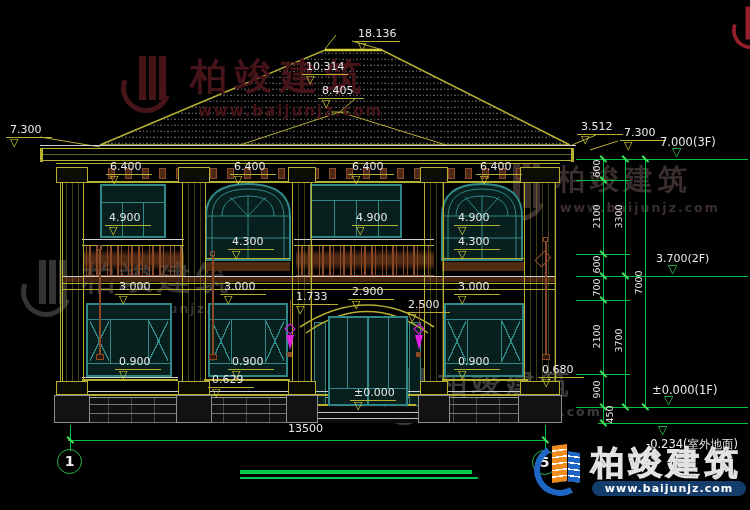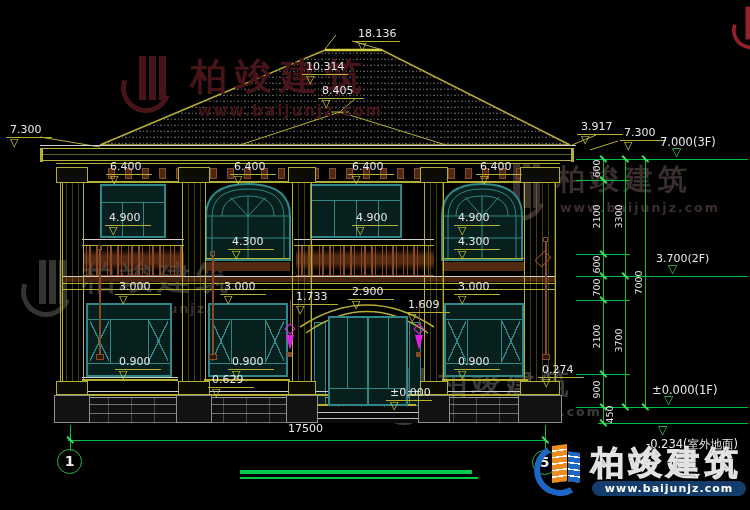--- a/index.html
+++ b/index.html
@@ -134,21 +134,21 @@
   </div>
 
 
   <div class="bub" style="left:57px;top:449px">
     <span>1</span>
   </div>
   <div class="bub" style="left:532px;top:450px">
     <span>5</span>
   </div>
 
-  <div class="dimtxt" style="left:288px;top:422px">17500</div>
+  <div class="dimtxt" style="left:288px;top:422px">13500</div>
 <div style="position: absolute; left: 576px; top: 159px; width: 172px; height: 1px; background: rgb(0, 192, 64); z-index: 10;"></div>
     <div style="position: absolute; left: 576px; top: 180px; width: 54px; height: 1px; background: rgb(0, 192, 64); z-index: 10;"></div>
     <div style="position: absolute; left: 576px; top: 254px; width: 54px; height: 1px; background: rgb(0, 192, 64); z-index: 10;"></div>
     <div style="position: absolute; left: 576px; top: 276px; width: 172px; height: 1px; background: rgb(0, 192, 64); z-index: 10;"></div>
     <div style="position: absolute; left: 576px; top: 300px; width: 54px; height: 1px; background: rgb(0, 192, 64); z-index: 10;"></div>
     <div style="position: absolute; left: 576px; top: 374px; width: 54px; height: 1px; background: rgb(0, 192, 64); z-index: 10;"></div>
     <div style="position: absolute; left: 576px; top: 407px; width: 172px; height: 1px; background: rgb(0, 192, 64); z-index: 10;"></div>
     <div style="position: absolute; left: 598px; top: 423px; width: 150px; height: 1px; background: rgb(0, 192, 64); z-index: 10;"></div>
     <div style="position: absolute; left: 603px; top: 159px; width: 1px; height: 265px; background: rgb(0, 192, 64); z-index: 10;"></div>
     <div style="position: absolute; left: 625px; top: 159px; width: 1px; height: 249px; background: rgb(0, 192, 64); z-index: 10;"></div>
@@ -330,21 +330,21 @@
       <span class="n">8.405</span>
       <span class="u"></span>
       <span class="tri">▽</span>
     </div>
     <div class="lvl" style="left: 6px; top: 124px;">
       <span class="n">7.300</span>
       <span class="u"></span>
       <span class="tri">▽</span>
     </div>
     <div class="lvl" style="left: 577px; top: 121px;">
-      <span class="n">3.917</span>
+      <span class="n">3.512</span>
       <span class="u"></span>
       <span class="tri">▽</span>
     </div>
     <div class="lvl" style="left: 620px; top: 127px;">
       <span class="n">7.300</span>
       <span class="u"></span>
       <span class="tri">▽</span>
     </div>
     <div class="lvl" style="left: 106px; top: 161px;">
       <span class="n">6.400</span>
@@ -410,21 +410,21 @@
       <span class="n">1.733</span>
       <span class="u"></span>
       <span class="tri">▽</span>
     </div>
     <div class="lvl" style="left: 348px; top: 286px;">
       <span class="n">2.900</span>
       <span class="u"></span>
       <span class="tri">▽</span>
     </div>
     <div class="lvl" style="left: 404px; top: 299px;">
-      <span class="n">1.609</span>
+      <span class="n">2.500</span>
       <span class="u"></span>
       <span class="tri">▽</span>
     </div>
     <div class="lvl" style="left: 115px; top: 356px;">
       <span class="n">0.900</span>
       <span class="u"></span>
       <span class="tri">▽</span>
     </div>
     <div class="lvl" style="left: 228px; top: 356px;">
       <span class="n">0.900</span>
@@ -435,25 +435,25 @@
       <span class="n">0.900</span>
       <span class="u"></span>
       <span class="tri">▽</span>
     </div>
     <div class="lvl" style="left: 208px; top: 374px;">
       <span class="n">0.629</span>
       <span class="u"></span>
       <span class="tri">▽</span>
     </div>
     <div class="lvl" style="left: 538px; top: 364px;">
-      <span class="n">0.274</span>
-      <span class="u"></span>
-      <span class="tri">▽</span>
-    </div>
-    <div class="lvl" style="left: 350px; top: 387px; margin-left: 36px;">
+      <span class="n">0.680</span>
+      <span class="u"></span>
+      <span class="tri">▽</span>
+    </div>
+    <div class="lvl" style="left: 350px; top: 387px;">
       <span class="n">±0.000</span>
       <span class="u"></span>
       <span class="tri">▽</span>
     </div>
     <div style="position: absolute; left: 660px; top: 135px; z-index: 30; color: rgb(234, 234, 234); font-size: 11.5px; white-space: nowrap;">7.000(3F)</div>
     <div style="position: absolute; left: 672px; top: 146px; z-index: 30; color: rgb(47, 212, 95); font-size: 12px; line-height: 12px;">▽</div>
     <div style="position: absolute; left: 656px; top: 252px; z-index: 30; color: rgb(234, 234, 234); font-size: 11px; white-space: nowrap;">3.700(2F)</div>
     <div style="position: absolute; left: 668px; top: 263px; z-index: 30; color: rgb(47, 212, 95); font-size: 12px; line-height: 12px;">▽</div>
     <div style="position: absolute; left: 652px; top: 383px; z-index: 30; color: rgb(234, 234, 234); font-size: 11.5px; white-space: nowrap;">±0.000(1F)</div>
     <div style="position: absolute; left: 664px; top: 394px; z-index: 30; color: rgb(47, 212, 95); font-size: 12px; line-height: 12px;">▽</div>

